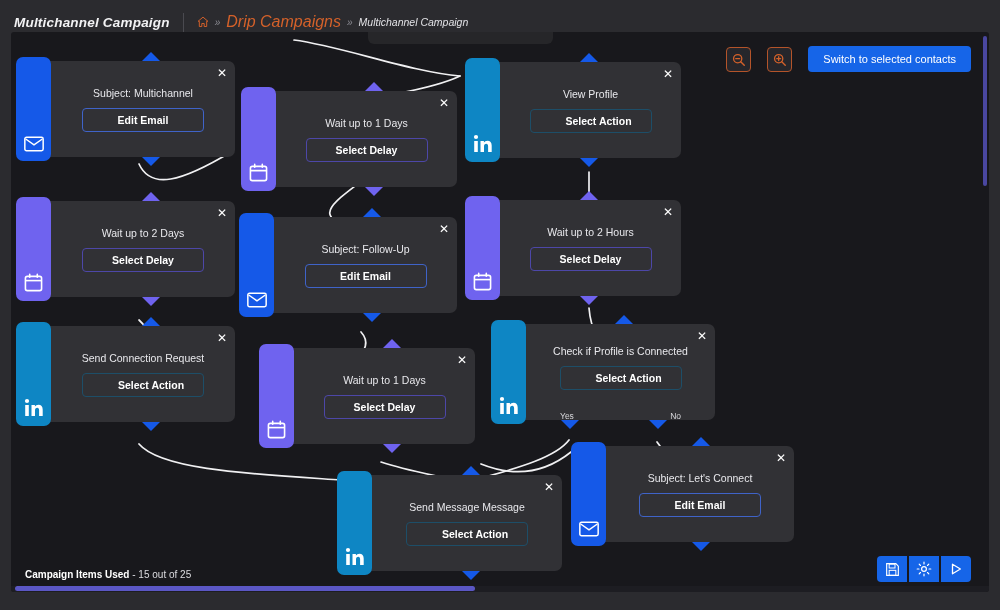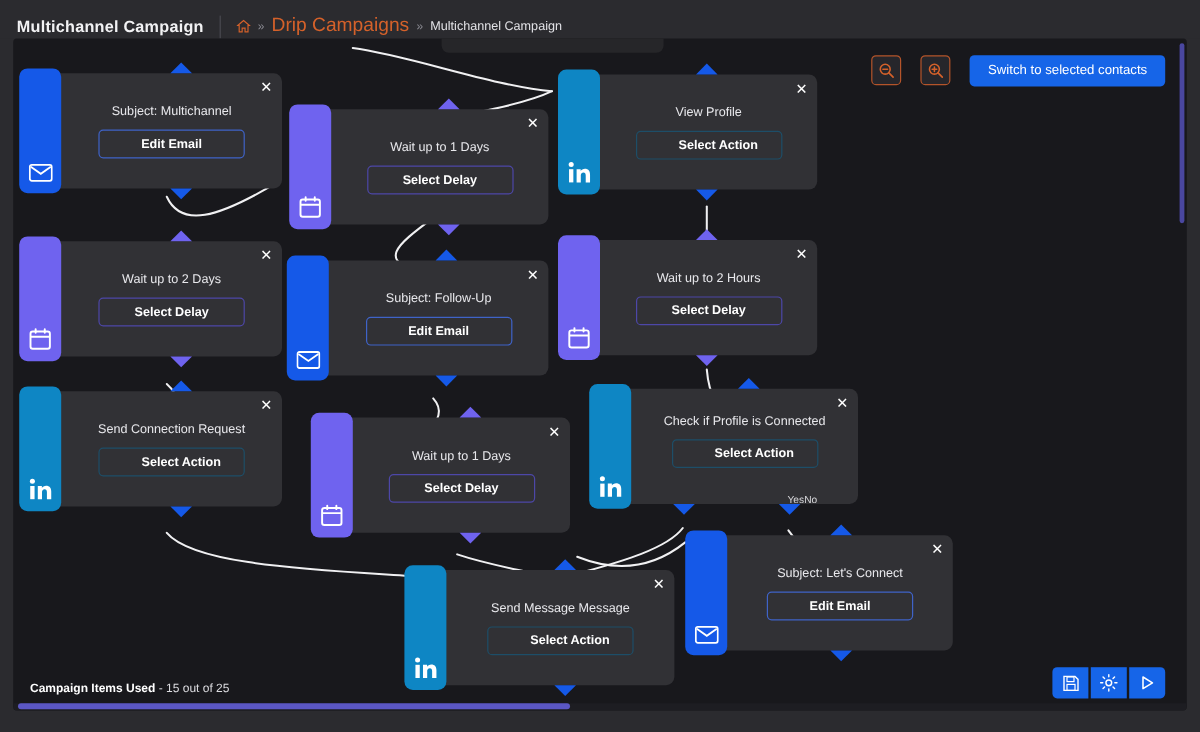--- a/index.html
+++ b/index.html
@@ -10,20 +10,21 @@
     font-family: "Liberation Sans", sans-serif;
     overflow: hidden;
   }
 
   
   .topbar {
     height: 32px;
     display: flex; align-items: center;
     padding: 12px 0 0 14px;
     background: #2b2b2f;
+    font-style: italic;
   }
   .app-title {
     font-size: 13.5px; font-weight: bold; color: #f2f2f4;
     letter-spacing: .2px;
   }
   .vdiv { width: 1px; height: 19px; background: #4a4a50; margin: 0 13px; }
   .crumbs { display: flex; align-items: center; gap: 6px; font-size: 10.5px; }
   .home-ico { display: block; width: 12px; height: 12px; }
   .sep { color: #8a8a92; font-size: 10px; }
   .crumb-link { color: #d4612a; font-size: 16px; }
@@ -79,21 +80,21 @@
   .node.delay .node-btn { border-color: #4d47a8; }
   .node.linkedin .node-btn { border-color: #1d4e68; padding-left: 16px; }
   .close-x {
     position: absolute; top: 6px; right: 8px;
     font-size: 12px; font-weight: bold; color: #ffffff;
     line-height: 1; cursor: pointer;
     font-family: "DejaVu Sans", sans-serif;
   }
   .branch-labels {
     position: absolute; left: 0; right: 0; bottom: -1px;
-    display: flex; justify-content: flex-end;
+    display: flex; justify-content: space-between;
     padding: 0 34px;
   }
   .branch-labels span { font-size: 8.5px; color: #d8d8dc; }
 
   
   .email   .strip { background: #1559e8; }
   .delay   .strip { background: #6f63ef; }
   .linkedin .strip { background: #0e86c4; }
 
   
@@ -104,21 +105,21 @@
     border-right: 9px solid transparent;
   }
   .cap.down { border-top: 9px solid #1559e8; }
   .cap.up   { border-bottom: 9px solid #1559e8; }
   .cap.p-down { border-top: 9px solid #6f63ef; }
   .cap.p-up   { border-bottom: 9px solid #6f63ef; }
 
   
   .canvas-toolbar {
     position: absolute; top: 14px; right: 18px;
-    display: flex; align-items: flex-start; gap: 16px;
+    display: flex; align-items: flex-end; gap: 16px;
   }
   .zoom-btn {
     width: 25px; height: 25px;
     background: #26262b;
     border: 1px solid #b4542a;
     border-radius: 4px;
     display: flex; align-items: center; justify-content: center;
     cursor: pointer;
   }
   .switch-btn {

